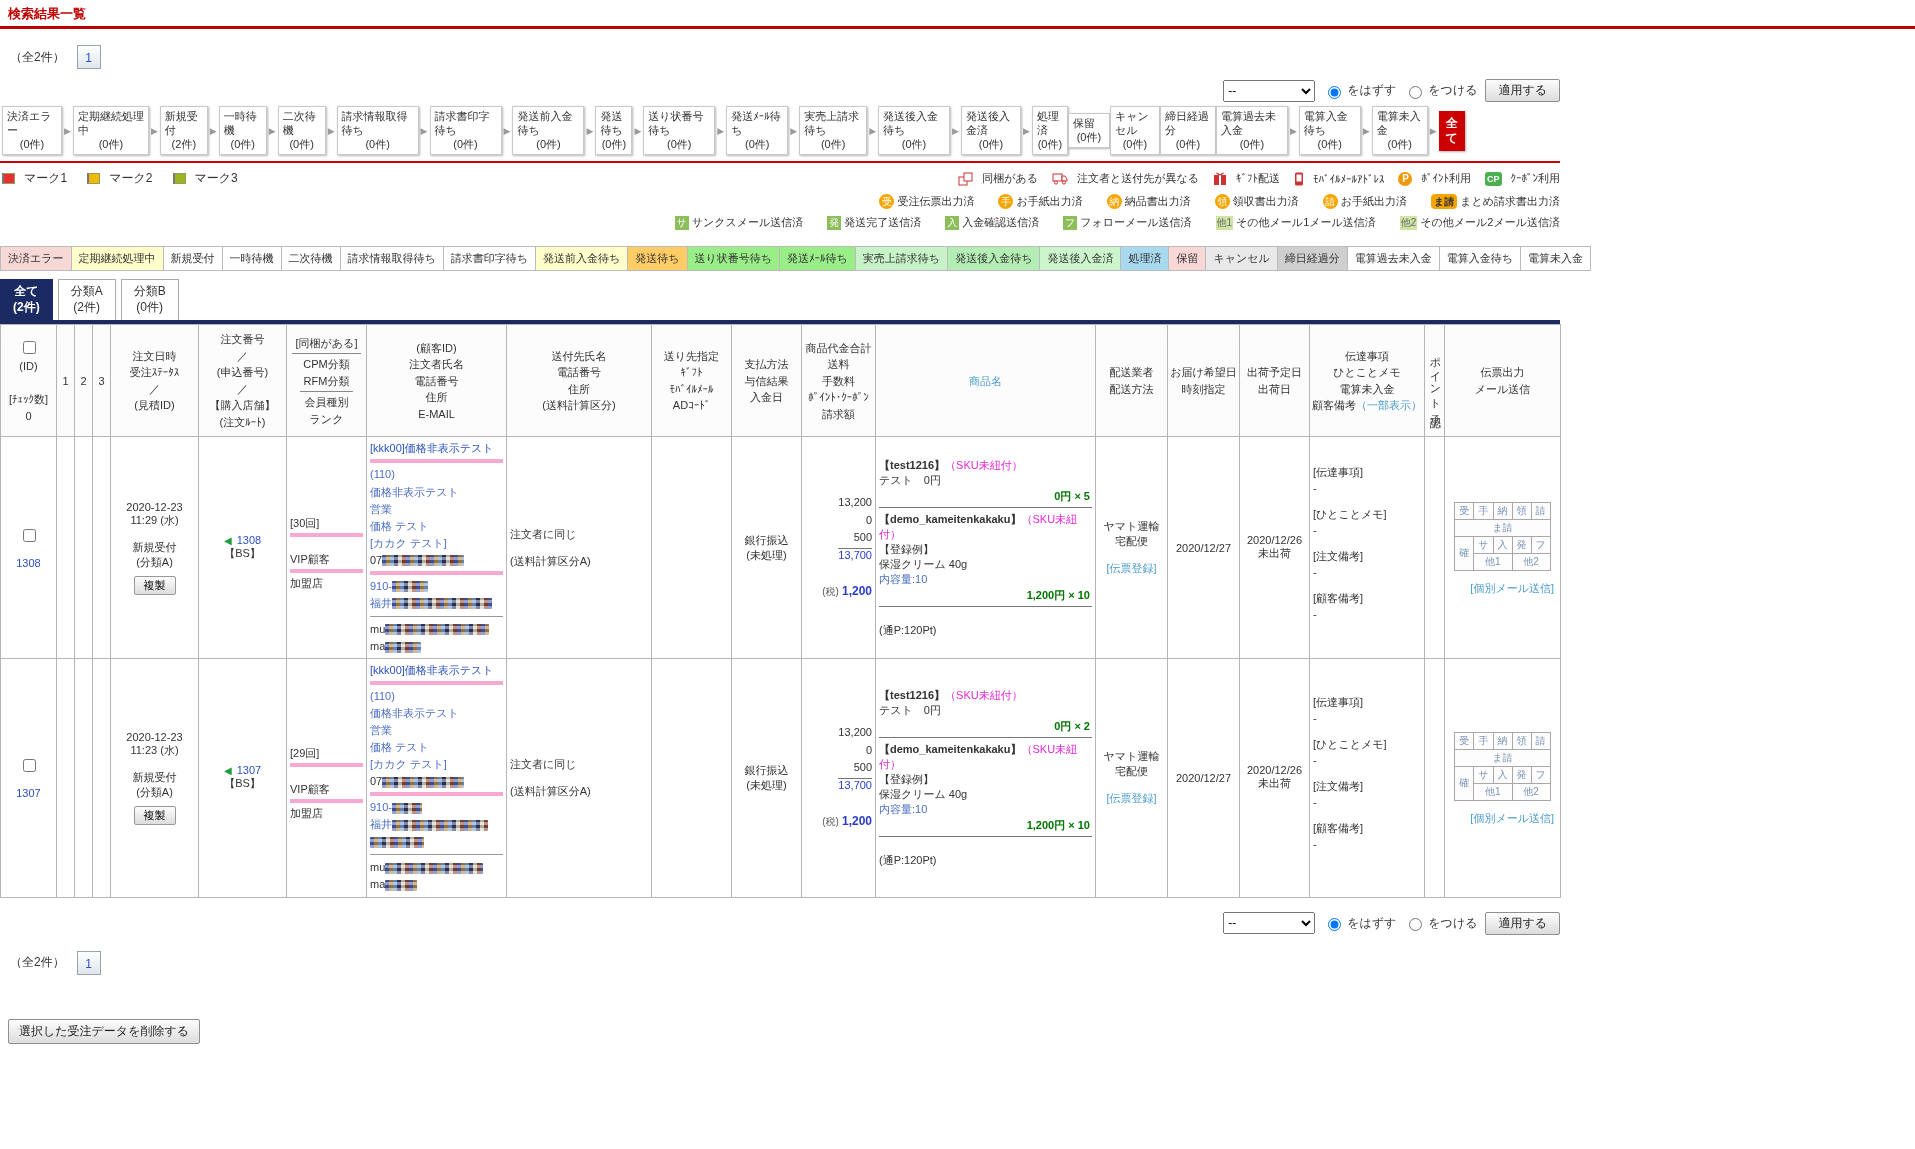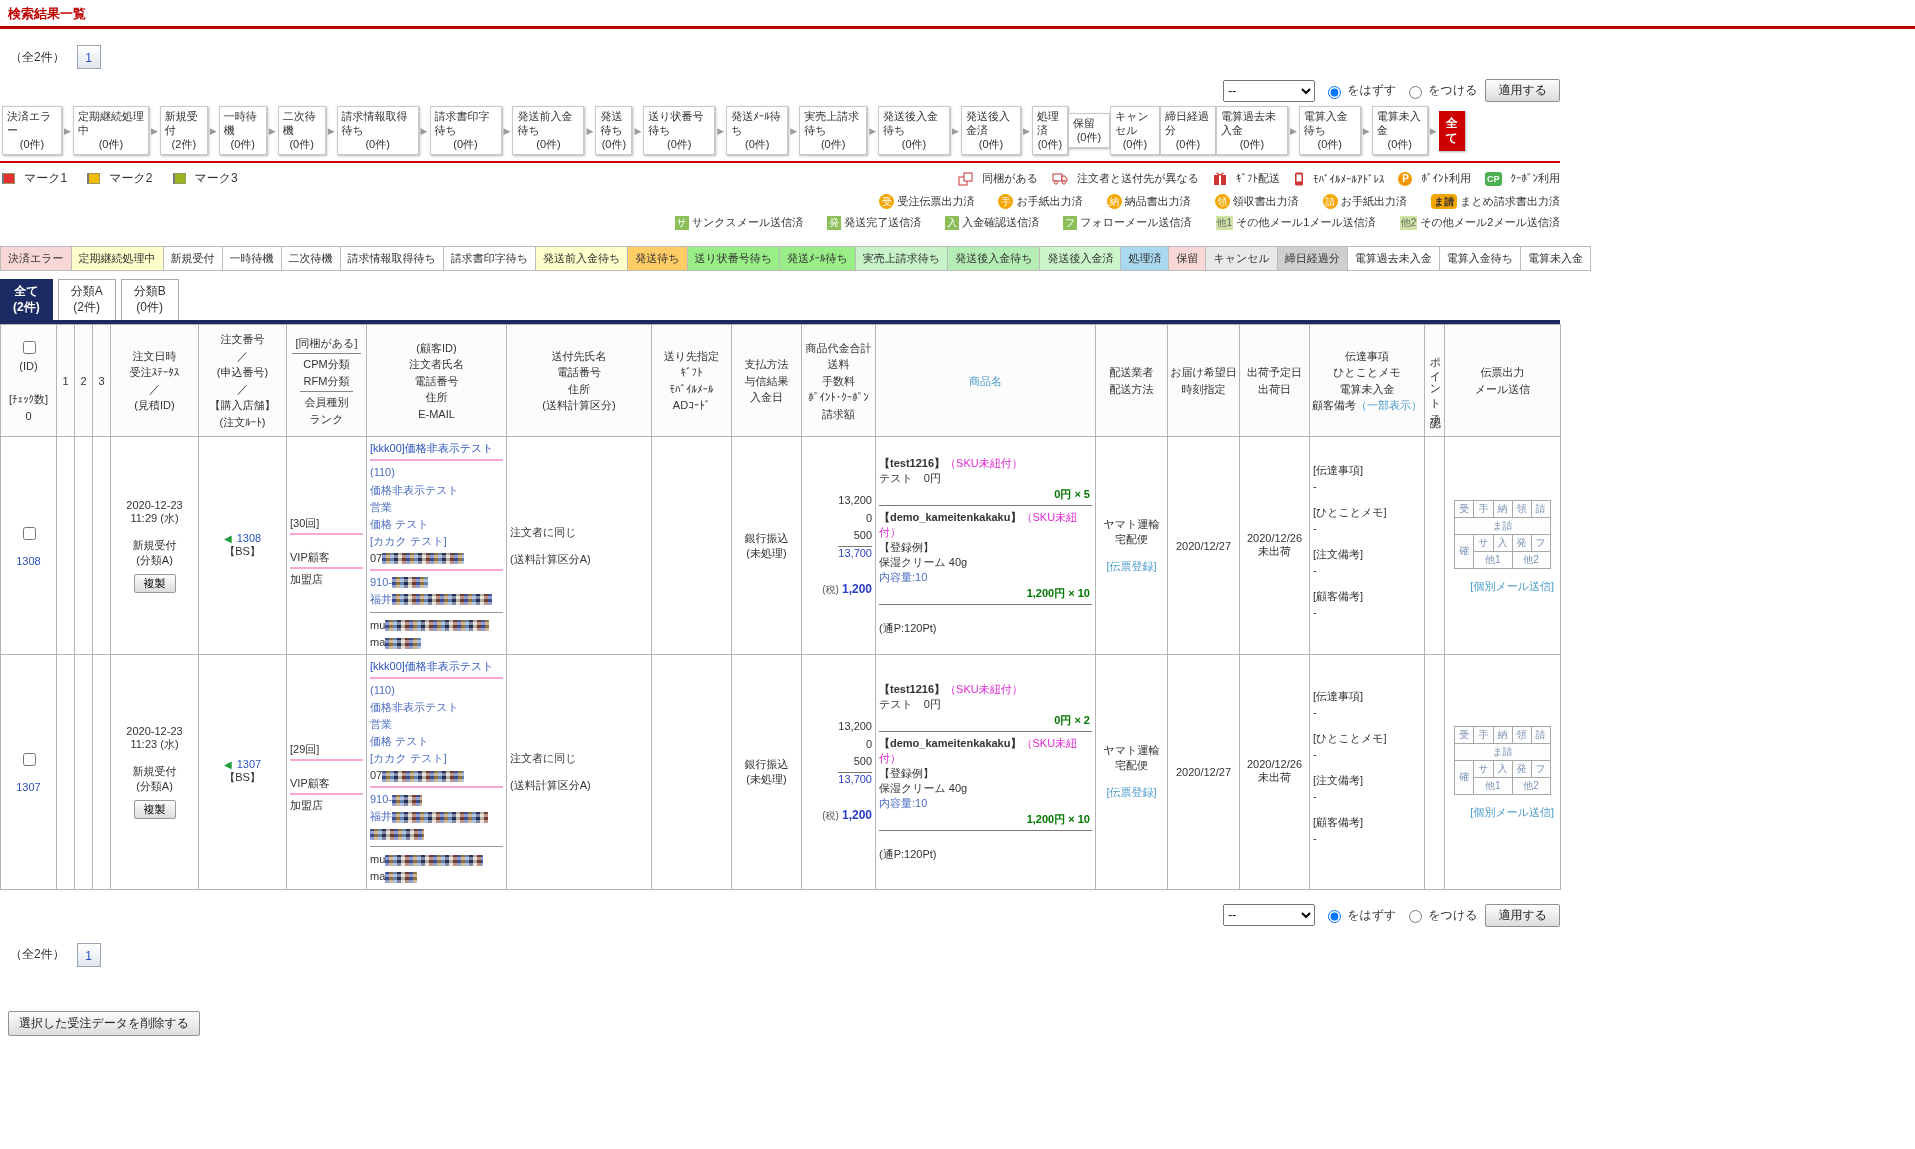--- a/index.html
+++ b/index.html
@@ -116,21 +116,21 @@
   }
 
   .memo-block { margin-bottom:9px; line-height:1.5; }
 
   table.slipgrid { border-collapse:collapse; margin:2px auto 10px auto; }
   .slipgrid td { border:1px solid #a8a8a8; color:#7a92b5; text-align:center; font-size:10px; padding:1px 4px; background:#fdfdfd; min-width:17px; }
 
   .delete-btn { border:1px solid #8f8f8f; background:linear-gradient(#fcfcfc,#ddd); padding:3px 10px; font-size:12px; border-radius:2px; margin:34px 0 12px 8px; color:#222; }
 
   .cust-line { line-height:1.55; }
-  .u-line { border-bottom:2px solid #f9a8d4; padding-bottom:2px; margin-bottom:3px; display:block; }
+  .u-line { border-bottom:4px solid #f9a8d4; padding-bottom:2px; margin-bottom:3px; display:block; }
 </style>
 </head>
 <body>
 
 <div class="page">
 
   <div class="page-title">検索結果一覧</div>
   <hr class="rule-red">
 
   <div class="content">

